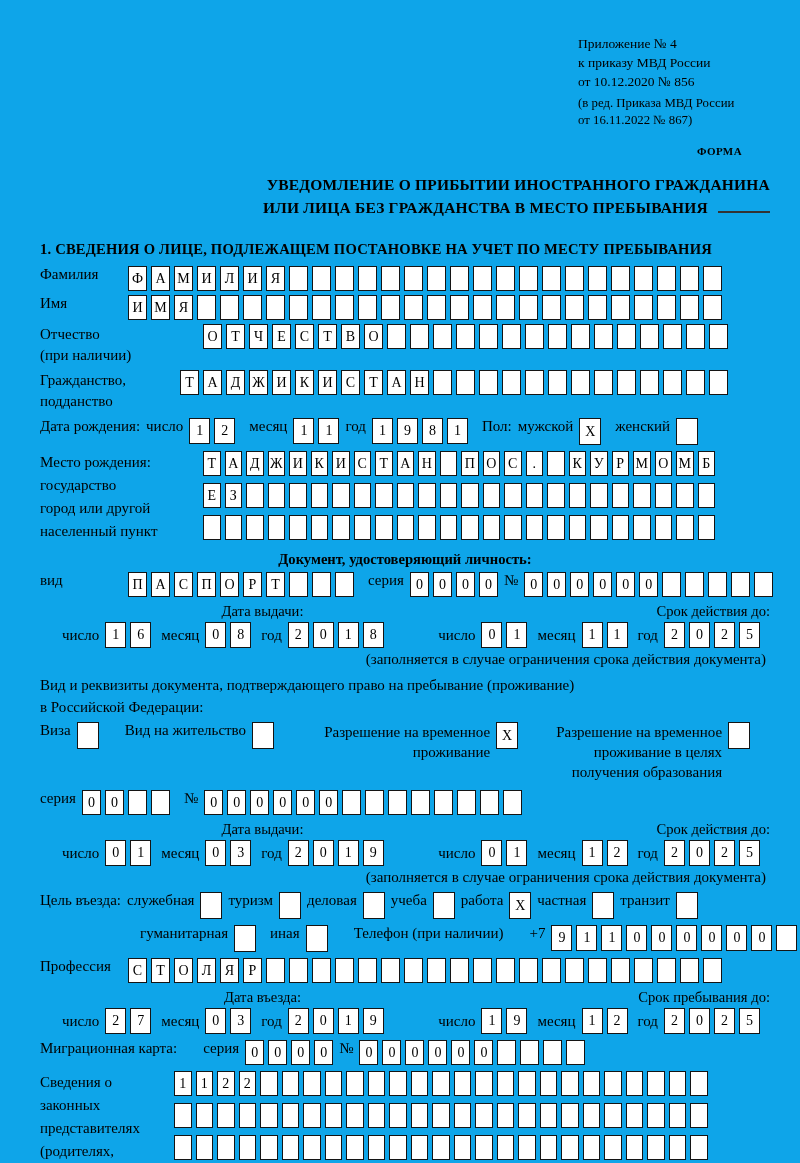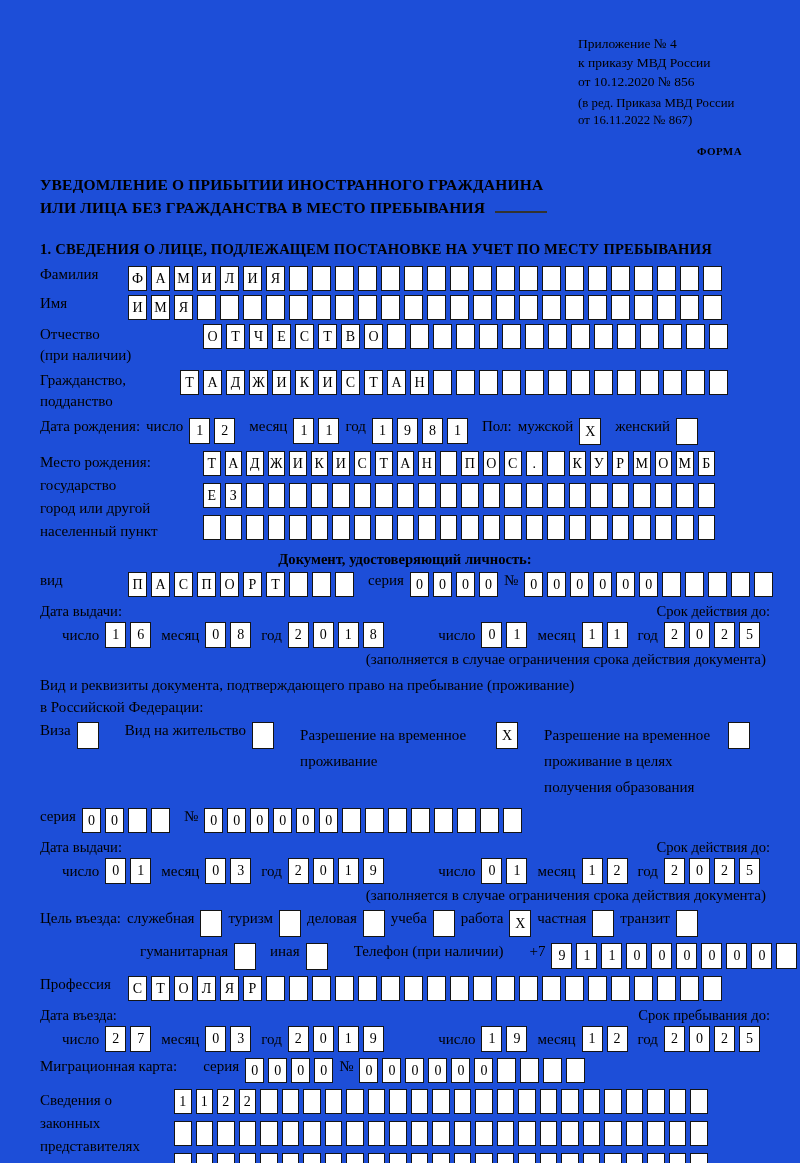--- a/index.html
+++ b/index.html
@@ -1,61 +1,61 @@
 <!DOCTYPE html>
 <html><head>
 <meta charset="utf-8">
 <style>
   html,body{margin:0;padding:0;background:#e8e8e8;}
   .page{
-    width:800px;height:1163px;box-sizing:border-box;background:#1d4ed8;color:#000;
+    width:800px;height:1163px;box-sizing:border-box;background:#0ea5e9;color:#000;
     font-family:"Liberation Serif", serif;font-size:15px;
     padding:34px 30px 0 40px;position:relative;overflow:hidden;margin:0 auto;
   }
   
   .ref{margin-left:auto;width:192px;font-size:13.5px;line-height:19px;}
   .refsmall{font-size:12.8px;line-height:17px;}
   .refsmall.first{margin-top:4px;}
   .forma{text-align:right;font-weight:bold;font-size:11px;margin-top:16px;padding-right:28px;letter-spacing:.4px;}
-  .title{text-align:left;font-weight:bold;font-size:15.5px;line-height:23px;margin-top:16px;letter-spacing:.2px;}
+  .title{text-align:right;font-weight:bold;font-size:15.5px;line-height:23px;margin-top:16px;letter-spacing:.2px;}
   .underline{display:inline-block;width:52px;border-bottom:2.2px solid #333;height:14px;margin-left:10px;}
   .sech{font-weight:bold;font-size:14.6px;margin-top:22px;letter-spacing:.2px;}
   
   .row{display:flex;align-items:flex-start;margin-top:4px;}
   .row.top{align-items:flex-start;}
   .lbl{flex:0 0 auto;font-size:15px;}
   .lbl.two{line-height:21px;}
   .lblcol{flex:0 0 auto;font-size:15px;}
   .lblcol div{line-height:23px;}
   .w88{width:88px;}
   .w140{width:140px;}
   .w163{width:163px;}
   .w134{width:134px;}
-  .center{text-align:left;line-height:26px;}
+  .center{text-align:right;line-height:20px;}
   .w185{width:190px;}
   .w175{width:178px;}
   .gapS{margin-left:6px;}
   .gapM{margin-left:14px;}
   .gapL{margin-left:26px;}
   
   .cells{display:flex;gap:4px;flex:0 0 auto;}
   .cell{
     flex:0 0 auto;width:17px;height:23px;border:1.6px solid #141414;
     display:flex;align-items:center;justify-content:center;
     font-size:14px;line-height:1;background:#fff;
   }
   .tight .cell{width:15.5px;}
   .date .cell{width:19px;height:24px;}
   .cb{margin-left:6px;}
   .cb .cell{width:20px;height:25px;}
   .stack{display:flex;flex-direction:column;gap:5px;}
   .stack.g7{gap:7px;}
   
   .dualhead{display:flex;margin-top:6px;font-size:14.6px;}
-  .dh1{width:445px;text-align:left;}
+  .dh1{width:445px;text-align:center;}
   .dh2{flex:1;text-align:right;}
   .dualrow{display:flex;margin-top:2px;align-items:center;}
   .dg{display:flex;align-items:center;}
   .dg .lbl{margin-right:6px;}
   .dg .cells{margin-right:10px;}
   .dgleft{width:445px;box-sizing:border-box;padding-left:22px;}
   .note-r{text-align:right;font-size:15px;margin-top:3px;padding-right:4px;}
   .plain{margin-top:9px;font-size:15px;}
   .plain2{margin-top:5px;font-size:15px;}
   .center-b{text-align:center;font-weight:bold;font-size:14.6px;margin-top:8px;}

